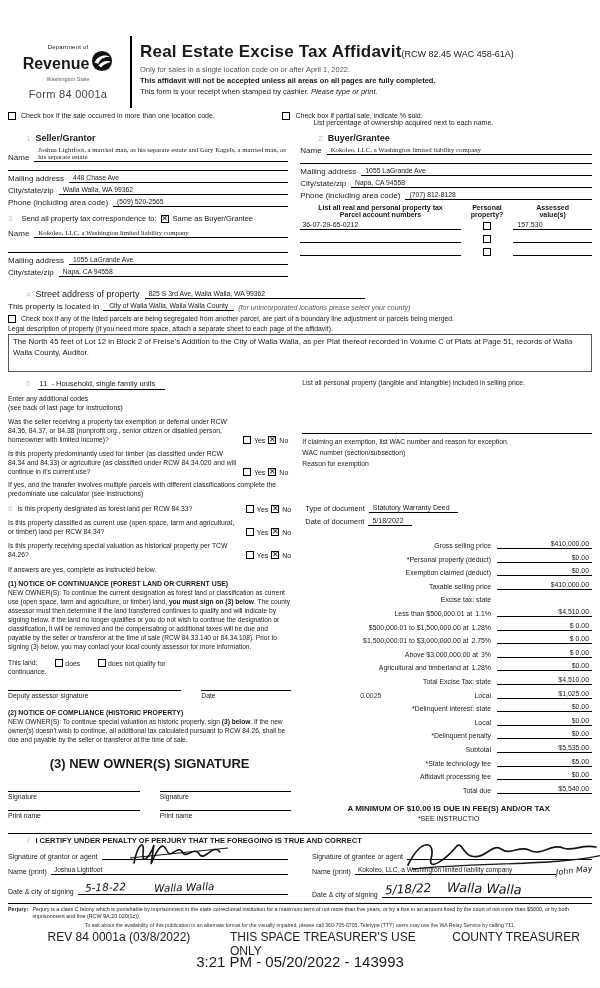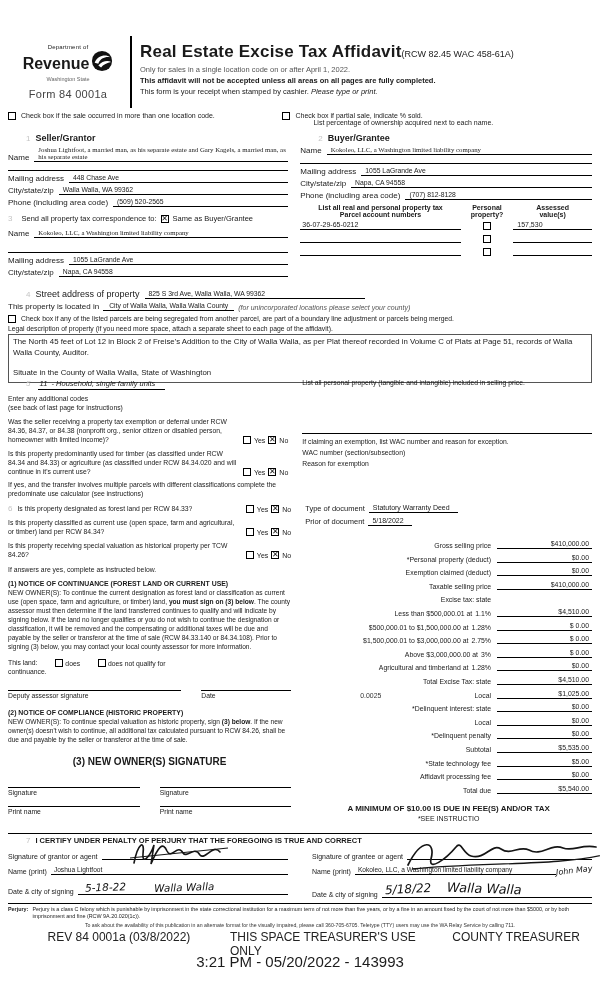--- a/index.html
+++ b/index.html
@@ -69,42 +69,42 @@
   .located .note { font-size:7px; color:#555; font-style:italic; }
   .segrow { display:flex; gap:5px; font-size:6.8px; margin-top:4px; align-items:flex-start; }
   .legallabel { font-size:6.8px; margin-top:2px; }
   .legalbox { border:1px solid #555; font-size:7.8px; padding:2px 4px 3px 4px; margin-top:2px; line-height:10.5px; }
   .legalbox .blank { height:10px; }
 
   
   .row5 { left:8px; top:379px; right:8px; display:flex; gap:14px; }
   .s5L { width:48%; }
   .s5R { flex:1; }
-  .landuse { font-size:7.5px; padding-left:18px;font-style:italic; }
+  .landuse { font-size:7.5px; padding-left:18px; }
   .landuse .ul { border-bottom:1px solid #000; padding:0 10px 1px 2px; }
   .small { font-size:6.8px; line-height:9px; }
   .q { display:flex; align-items:flex-end; margin-top:5px; }
   .q .qt { flex:1; font-size:6.8px; line-height:9px; padding-right:4px; }
   .yn { white-space:nowrap; font-size:7px; display:inline-flex; gap:3px; align-items:center; }
   .listpp { font-size:6.8px; }
   .pp-blank { border-bottom:1px solid #000; height:46px; margin-top:2px; }
   .exem { font-size:6.8px; margin-top:4px; }
   .wac { font-size:6.8px; margin-top:4px; }
 
   
   .row6 { left:8px; top:504px; right:8px; display:flex; gap:14px; }
   .s6L { width:48.5%; }
   .s6R { flex:1; }
   .noticeT { font-size:6.9px; font-weight:bold; margin-top:6px; }
   .body6 { font-size:6.6px; line-height:9px; margin-top:1px; }
   .thisland { display:flex; font-size:6.8px; margin-top:8px; gap:18px; }
   .sigrow { display:flex; gap:20px; margin-top:14px; }
   .sigcell { flex:1; border-top:1px solid #000; font-size:6.8px; padding-top:1px; }
   .sigcell.date { flex:0 0 90px; }
-  .ownertitle { font-size:10px; font-weight:bold; text-align:center; margin-top:12px; }
+  .ownertitle { font-size:13px; font-weight:bold; text-align:center; margin-top:12px; }
 
   .docline { display:flex; align-items:flex-end; font-size:7.5px; margin-bottom:4px; }
   .docline .dv { border-bottom:1px solid #000; padding:0 8px 1px 4px; font-size:7px; margin-left:4px; }
   .finwrap { margin-top:14px; }
   .finrow { display:flex; align-items:flex-end; margin-bottom:4.6px; font-size:6.9px; }
   .finpre { margin-left:55px; color:#333; }
   .finlabel { flex:1; text-align:right; white-space:nowrap; }
   .finrate { margin-left:3px; white-space:nowrap; }
   .finval { width:95px; margin-left:6px; border-bottom:1px solid #000; text-align:right; padding:0 3px 1px 0; min-height:9px; }
   .finval.noline { border-bottom:none; }
@@ -274,21 +274,20 @@
       <span class="note">(for unincorporated locations please select your county)</span>
     </div>
     <div class="segrow">
       <span class="cb"></span>
       <span>Check box if any of the listed parcels are being segregated from another parcel, are part of a boundary line adjustment or parcels being merged.</span>
     </div>
     <div class="legallabel">Legal description of property (if you need more space, attach a separate sheet to each page of the affidavit).</div>
     <div class="legalbox">
       <div>The North 45 feet of Lot 12 in Block 2 of Freise's Addition to the City of Walla Walla, as per Plat thereof recorded in Volume C of Plats at Page 51, records of Walla Walla County, Auditor.</div>
       <div class="blank"></div>
-      <div>Situate in the County of Walla Walla, State of Washington</div>
     </div>
   </div>
 
   <div class="abs row5">
     <div class="s5L">
       <div class="landuse">
         <span class="secnum">5</span>
         <span class="ul"><span>11</span>&nbsp;&nbsp;<span>- Household, single family units</span></span>
       </div>
       <div class="small" style="margin-top:6px">Enter any additional codes</div>
@@ -376,21 +375,21 @@
         <span class="sigcell"><span>Print name</span></span>
       </div>
     </div>
 
     <div class="s6R">
       <div class="docline">
         <span>Type of document</span>
         <span class="dv">Statutory Warranty Deed</span>
       </div>
       <div class="docline">
-        <span>Prior of document</span>
+        <span>Date of document</span>
         <span class="dv">5/18/2022</span>
       </div>
       <div class="finwrap">
         <div class="finrow">
             <span class="finlabel">Gross selling price</span>
             <span class="finval">$410,000.00</span>
           </div>
         <div class="finrow">
             <span class="finlabel">*Personal property (deduct)</span>
             <span class="finval">$0.00</span>

